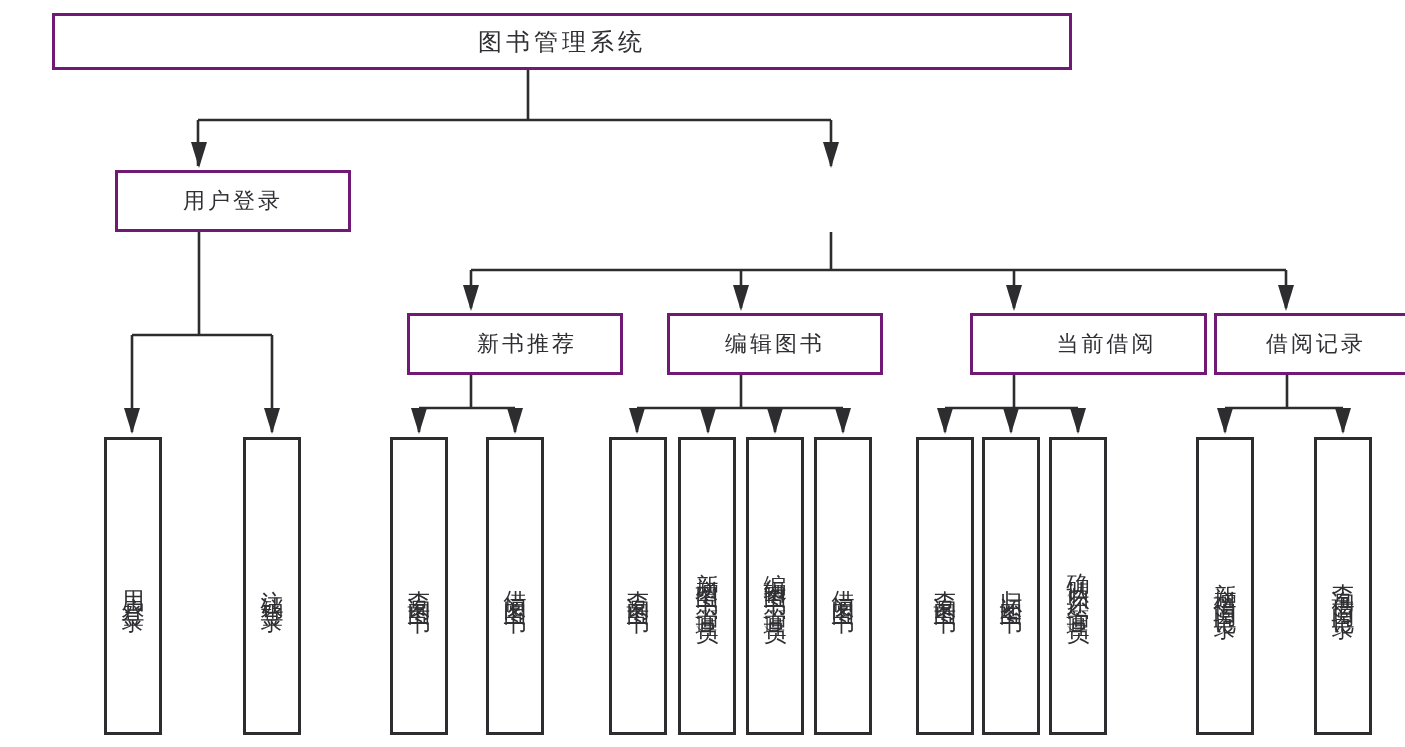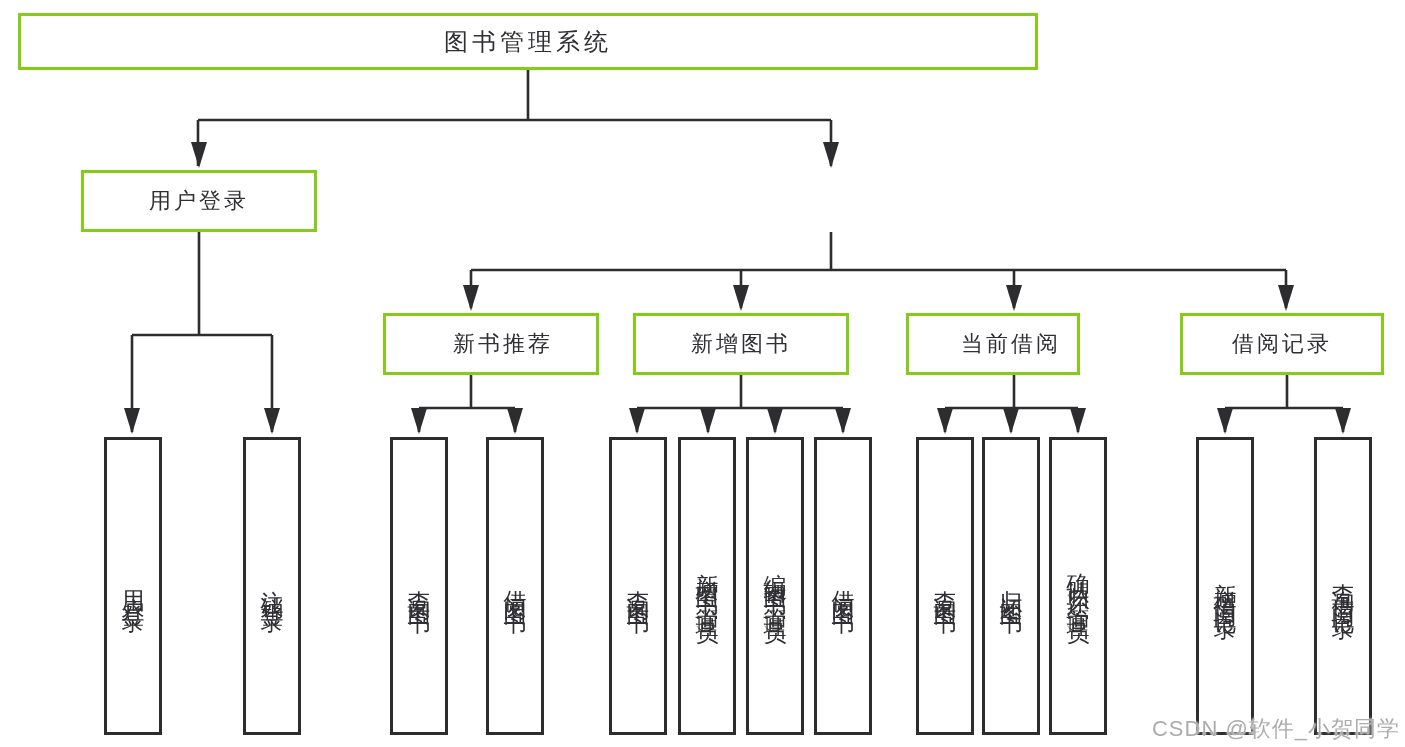--- a/index.html
+++ b/index.html
@@ -5,23 +5,23 @@
   html,body{margin:0;padding:0;background:#ffffff;}
   body{
     width:1405px;height:747px;position:relative;overflow:hidden;
     font-family:"Liberation Sans","DejaVu Sans",sans-serif;
     color:#2f2f33;
   }
   #canvas{position:absolute;inset:0;width:1405px;height:747px;}
   svg.connectors{position:absolute;left:0;top:0;z-index:1;}
   .hnode{
     position:absolute;z-index:2;background:#ffffff;
-    border:3px solid #84cc16;box-sizing:border-box;
+    border:3px solid #701a75;box-sizing:border-box;
     display:flex;align-items:center;justify-content:center;
-    font-size:22px;letter-spacing:3px;white-space:nowrap;
+    font-size:22px;letter-spacing:3px;white-space:nowrap;margin-left:34px;
   }
   .root{font-size:24px;letter-spacing:4px;}
   .lvl1{top:170px;height:62px;}
   .lvl2{top:313px;height:62px;}
   .vnode{
     position:absolute;z-index:2;background:#ffffff;
     border:3px solid #2d2d30;box-sizing:border-box;
     top:437px;width:58px;height:298px;
     display:flex;align-items:center;justify-content:center;
   }
@@ -79,23 +79,23 @@
       <polygon points="1070,408 1086,408 1078,434"></polygon>
       <polygon points="1217,408 1233,408 1225,434"></polygon>
       <polygon points="1335,408 1351,408 1343,434"></polygon>
     </g>
   </svg>
 
   <div class="hnode root" style="left:18px;top:13px;width:1020px;height:57px;">图书管理系统</div>
 
   <div class="hnode lvl1" style="left:81px;width:236px;">用户登录</div>
 
-  <div class="hnode lvl2" style="left:383px;width:216px;padding-left:24px;">新书推荐</div>
-  <div class="hnode lvl2" style="left:633px;width:216px;">新增图书</div>
-  <div class="hnode lvl2" style="left:906px;width:174px;padding-left:36px;">当前借阅</div>
+  <div class="hnode lvl2" style="left:373px;width:216px;padding-left:24px;">新书推荐</div>
+  <div class="hnode lvl2" style="left:633px;width:216px;">编辑图书</div>
+  <div class="hnode lvl2" style="left:936px;width:237px;padding-left:36px;">当前借阅</div>
   <div class="hnode lvl2" style="left:1180px;width:204px;">借阅记录</div>
 
   <div class="vnode" style="left:104px;">
     <span class="vtext">用户登录</span>
   </div>
   <div class="vnode" style="left:243px;">
     <span class="vtext">注销登录</span>
   </div>
 
   <div class="vnode" style="left:390px;">
@@ -128,15 +128,14 @@
     <span class="vtext">确认归还（管理员）</span>
   </div>
 
   <div class="vnode" style="left:1196px;">
     <span class="vtext">新增借阅记录</span>
   </div>
   <div class="vnode" style="left:1314px;">
     <span class="vtext">查询借阅记录</span>
   </div>
 
-  <div class="watermark">CSDN @软件_小贺同学</div>
 
 </div>
 
 </body></html>

